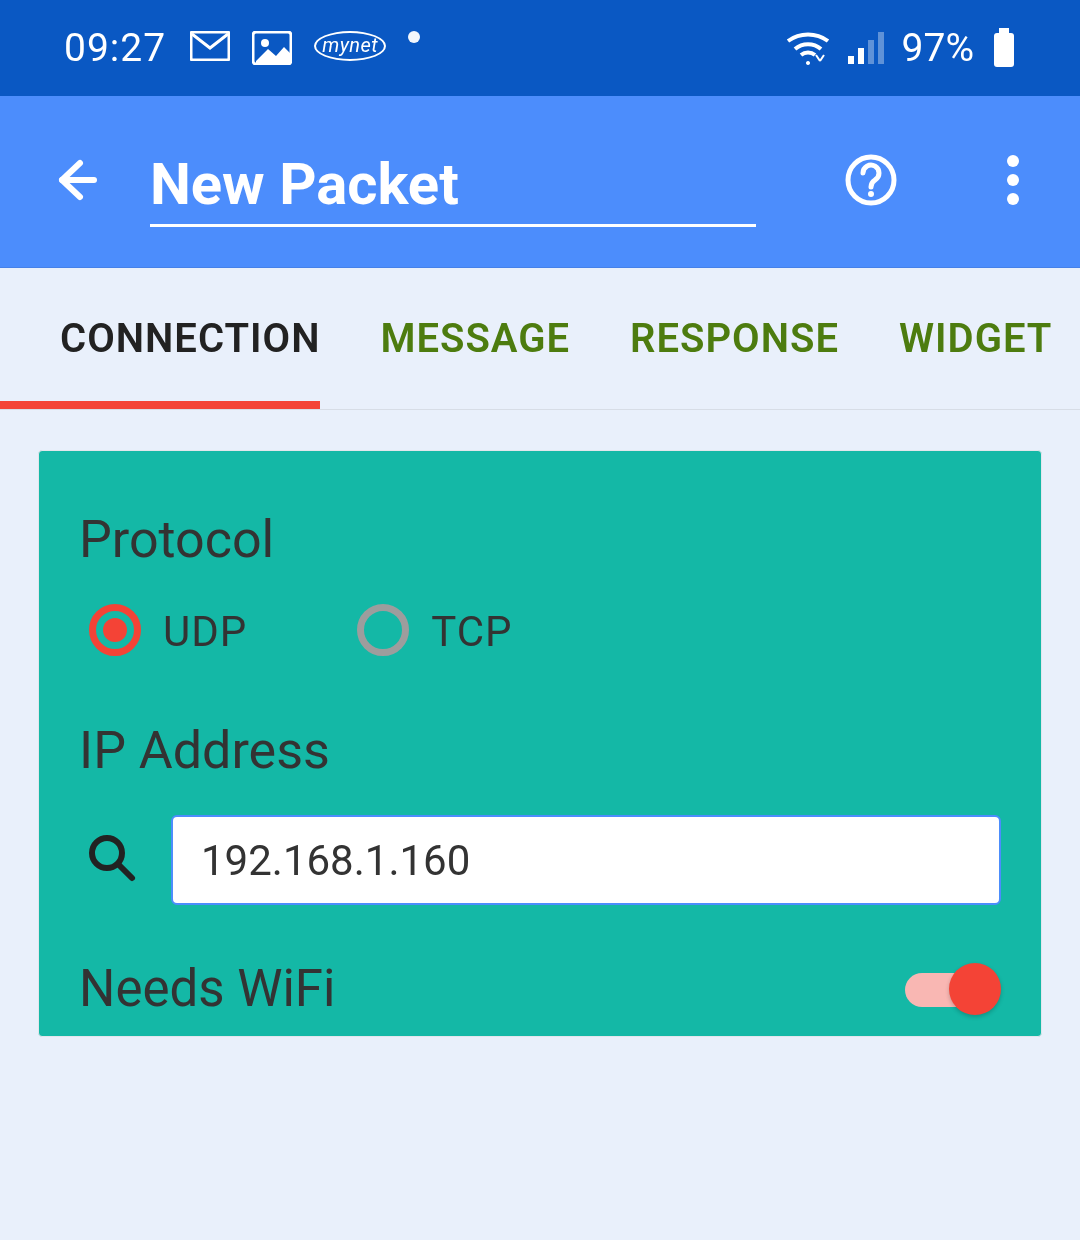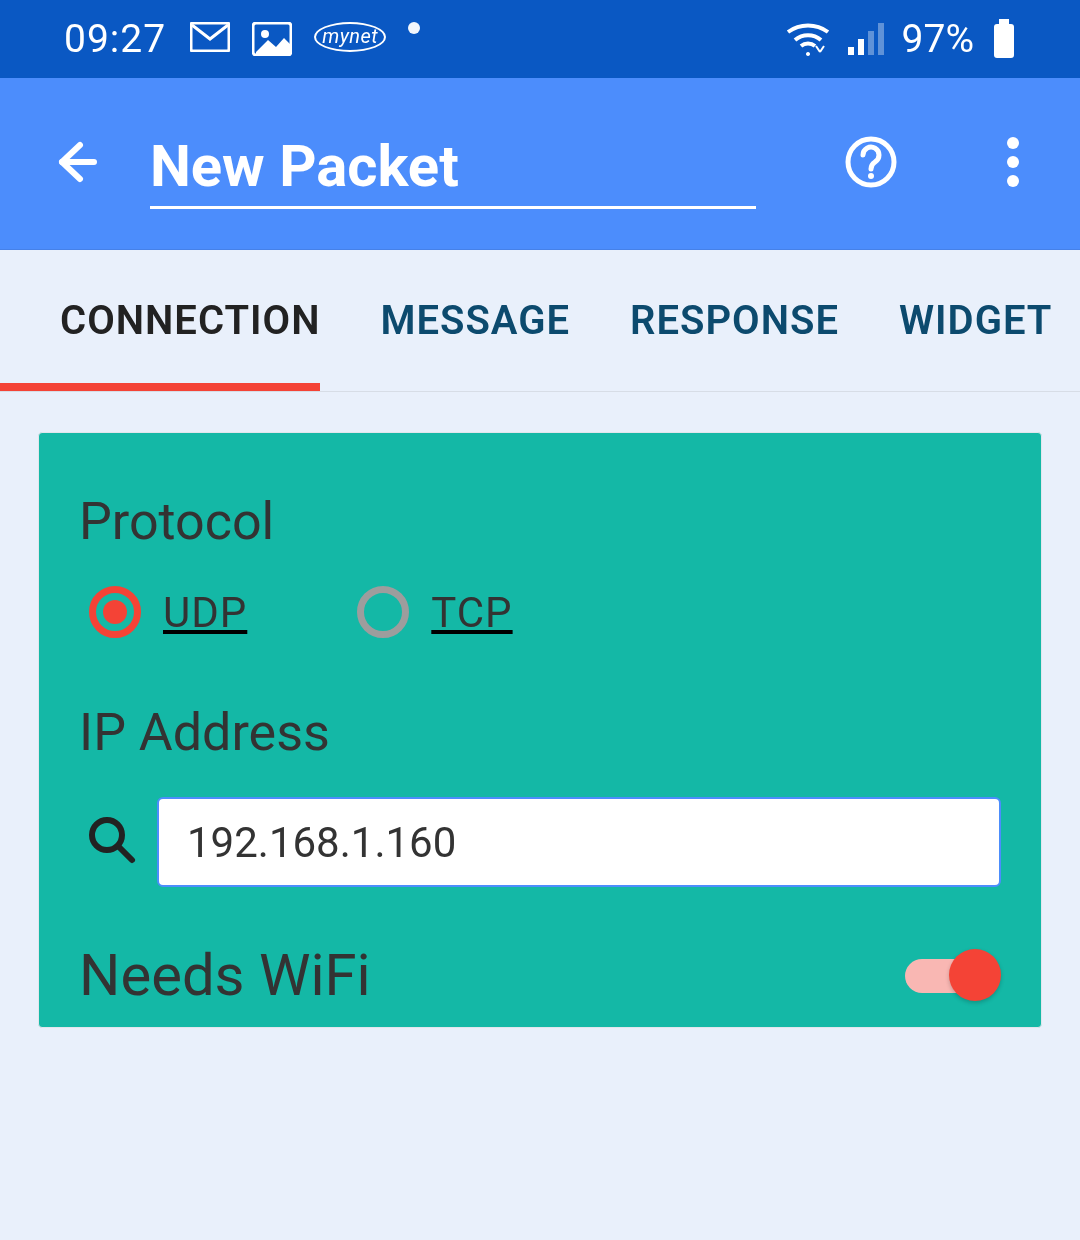--- a/index.html
+++ b/index.html
@@ -3,21 +3,21 @@
   <meta charset="utf-8">
   <style>
     * { margin:0; padding:0; box-sizing:border-box; -webkit-font-smoothing:antialiased; }
     body {
       width:1080px; height:1240px; overflow:hidden;
       font-family: Roboto, "Helvetica Neue", Arial, sans-serif;
       background:#e9f0fb;
     }
     
     .status-bar {
-      height:78px; background:#0a58c3; color:#ffffff;
+      height:96px; background:#0a58c3; color:#ffffff;
       display:flex; align-items:center; justify-content:space-between;
       padding:0 64px 0 64px;
       font-size:38px; font-weight:400;
     }
     .status-left { display:flex; align-items:center; gap:24px; }
     .status-time { font-size:39px; letter-spacing:1px; }
     .status-icons-left { display:flex; align-items:flex-start; gap:22px; }
     .status-right { display:flex; align-items:center; gap:18px; }
     .stat-icon svg { display:block; }
     .mynet {
@@ -42,21 +42,21 @@
     .help-btn { width:72px; height:72px; display:flex; align-items:center; justify-content:center; }
     .menu-btn { width:60px; height:72px; display:flex; align-items:center; justify-content:center; margin-left:38px; }
     
     .tab-bar {
       height:142px; background:#e9f0fb; display:flex; align-items:stretch;
       padding-left:30px; overflow:hidden; white-space:nowrap;
       border-bottom:1px solid #d7dde6;
     }
     .tab {
       display:flex; align-items:center; padding:0 30px;
-      font-size:40px; font-weight:600; letter-spacing:1px; color:#0c4a6e;
+      font-size:40px; font-weight:600; letter-spacing:1px; color:#4d7c0f;
       position:relative;
     }
     .tab.active { color:#222222; }
     .tab.active::after {
       content:""; position:absolute; left:0; right:30px; bottom:0;
       height:8px; background:#f44336;
     }
     .tab:first-child.active::after { left:0; right:0; }
     
     .tabs-underline {
@@ -67,41 +67,41 @@
     .card {
       margin:40px 38px 0 38px; background:#14b8a6;
       border:1px solid #e2e6ec; border-radius:4px;
       padding:58px 40px 0 40px;
     }
     .section-title {
       font-size:52px; color:#333333; font-weight:400; margin-bottom:34px;
     }
     
     .radio-row { display:flex; align-items:center; gap:40px; margin-bottom:64px; padding-left:10px; }
-    .radio-item { display:flex; align-items:center; gap:22px;text-decoration:underline; }
+    .radio-item { display:flex; align-items:flex-end; gap:22px; }
     .radio-outer {
       width:52px; height:52px; border-radius:50%;
       border:7px solid #9d9d9d; display:flex; align-items:center; justify-content:center;
     }
     .radio-item.selected .radio-outer { border-color:#f44336; }
     .radio-inner { width:24px; height:24px; border-radius:50%; background:#f44336; display:none; }
     .radio-item.selected .radio-inner { display:block; }
     .radio-label { font-size:42px; color:#333333; letter-spacing:1px; }
     
-    .ip-row { display:flex; align-items:center; gap:12px; margin-top:22px; margin-bottom:50px; }
+    .ip-row { display:flex; align-items:center; gap:26px; margin-top:22px; margin-bottom:50px; }
     .search-btn { width:66px; height:66px; display:flex; align-items:center; justify-content:center; }
     .text-input {
       flex:1; height:90px; border:2px solid #4c8dfc; border-radius:6px;
       font-size:42px; color:#333333; padding:0 28px; outline:none; background:#fff;
       font-family:inherit;
     }
     .port-input { width:100%; }
     
     .wifi-row { display:flex; align-items:center; justify-content:space-between; margin-top:54px; padding-bottom:18px; }
-    .wifi-label { font-size:58px; color:#333333; }
+    .wifi-label { font-size:51px; color:#333333; }
     .toggle { position:relative; width:96px; height:52px; }
     .toggle-track {
       position:absolute; left:0; top:10px; width:68px; height:34px; border-radius:20px;
       background:#f9b7b3;
     }
     .toggle-knob {
       position:absolute; right:0; top:0; width:52px; height:52px; border-radius:50%;
       background:#f44336; box-shadow:0 2px 4px rgba(0,0,0,0.2);
     }
   </style>

